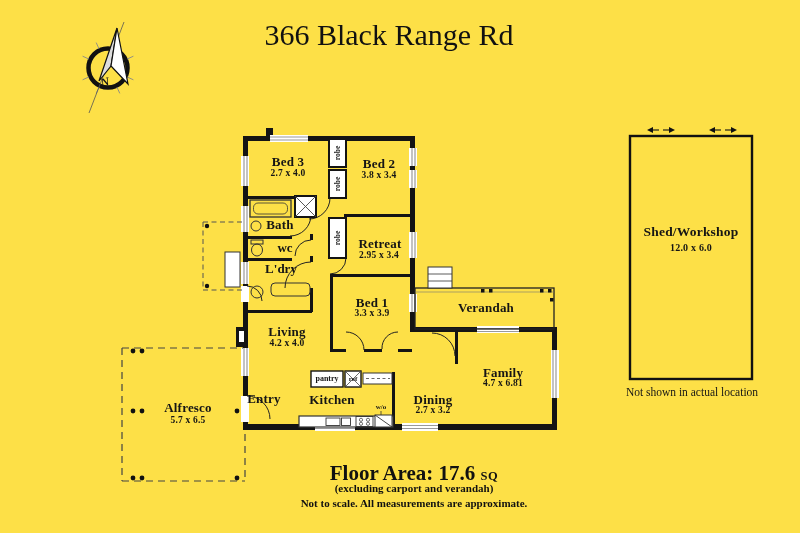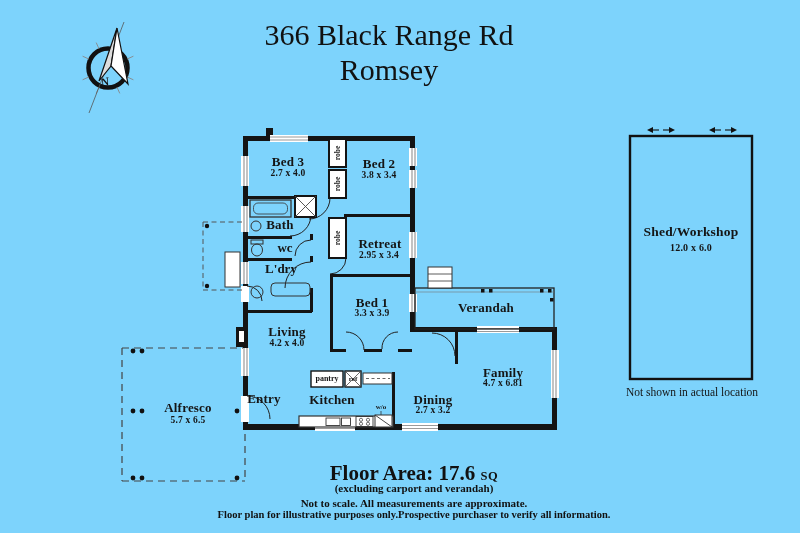--- a/index.html
+++ b/index.html
@@ -1,16 +1,16 @@
 <!DOCTYPE html>
 <html><head>
 <meta charset="utf-8">
 <style>
   html,body{margin:0;padding:0;background:#fff;}
-  .canvas{position:relative;width:800px;height:533px;background:#7dd3fc;overflow:hidden;
+  .canvas{position:relative;width:800px;height:533px;background:#fde047;overflow:hidden;
           font-family:"Liberation Serif","DejaVu Serif",serif;color:#1a1a1a;}
   .plan-svg{position:absolute;left:0;top:0;}
   .lbl{position:absolute;transform:translate(-50%,-50%);white-space:nowrap;line-height:1;color:#151515;}
   .room{font-size:13px;font-weight:600;letter-spacing:.2px;}
   .room-sm{font-size:13px;font-weight:600;}
   .dims{font-size:9.5px;font-weight:600;letter-spacing:.2px;}
   .vert{transform:translate(-50%,-50%) rotate(-90deg);font-size:7.5px;font-weight:600;}
   .tiny{font-size:8px;font-weight:600;}
   .micro{font-size:7px;font-weight:600;}
   .title-block{position:absolute;top:17px;left:0;width:778px;text-align:center;
@@ -245,21 +245,20 @@
         <polygon points="647,130 653,127 653,133"></polygon>
           <polygon points="675,130 669,127 669,133"></polygon>
         <polygon points="709,130 715,127 715,133"></polygon>
           <polygon points="737,130 731,127 731,133"></polygon>
       </g>
     </g>
   </svg>
 
   <div class="title-block">
     <div>366 Black Range Rd</div>
-    <div>Romsey</div>
   </div>
 
   <div class="lbl n-label" style="left:105px;top:82px;">N</div>
 
   <div class="lbl room" style="left:288px;top:161px;">Bed 3</div>
   <div class="lbl dims" style="left:288px;top:174px;">2.7 x 4.0</div>
 
   <div class="lbl room" style="left:379px;top:163px;">Bed 2</div>
   <div class="lbl dims" style="left:379px;top:176px;">3.8 x 3.4</div>
 
@@ -301,15 +300,14 @@
   <div class="lbl room" style="left:691px;top:232px;font-size:13.5px;">Shed/Workshop</div>
   <div class="lbl dims" style="left:691px;top:248px;font-size:10px;">12.0 x 6.0</div>
   <div class="lbl shed-note" style="left:692px;top:393px;">Not shown in actual location</div>
 
   <div class="footer-block fa">
     <span>Floor Area: 17.6</span>
     <span class="unit">SQ</span>
   </div>
   <div class="footer-block fa-note">(excluding carport and verandah)</div>
   <div class="footer-block disc1">Not to scale. All measurements are approximate.</div>
-  <div class="footer-block disc2">Floor plan for illustrative purposes only.Prospective purchaser to verify all information.</div>
 
 </div>
 
 </body></html>

